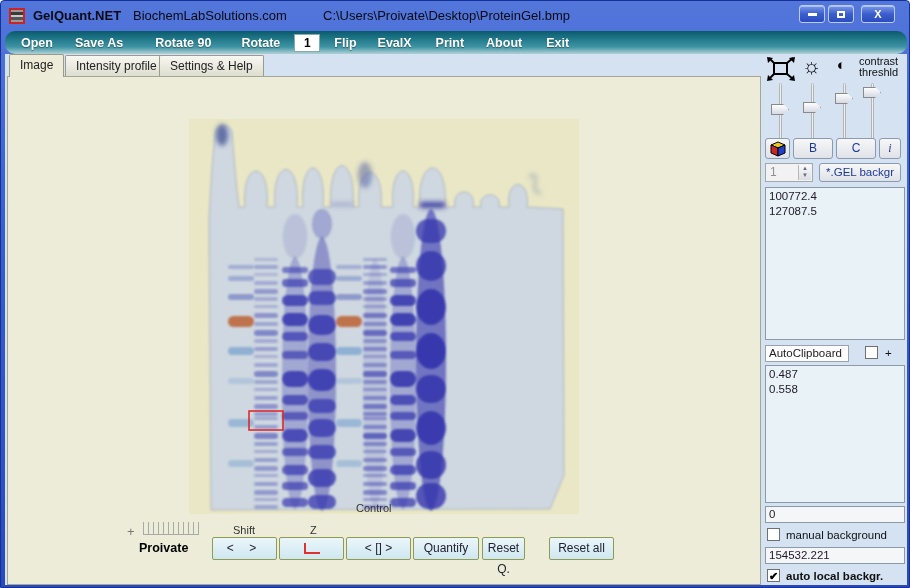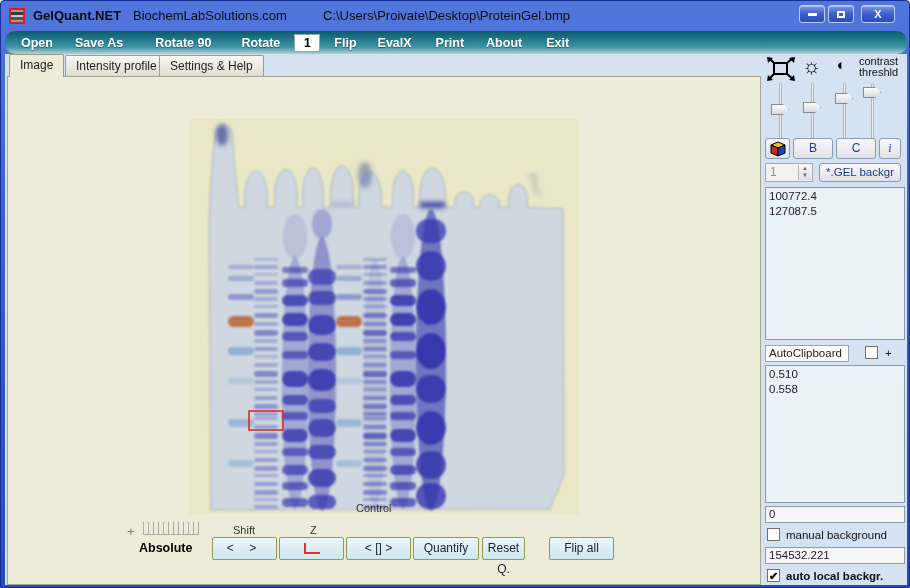--- a/index.html
+++ b/index.html
@@ -301,30 +301,30 @@
           <rect x="227" y="256" width="30" height="28" rx="14" fill="#3434ac" fill-opacity="0.85"></rect>
           <rect x="227" y="292" width="30" height="34" rx="17" fill="#3434ac" fill-opacity="0.87"></rect>
           <rect x="227" y="332" width="30" height="28" rx="14" fill="#3434ac" fill-opacity="0.82"></rect>
           <rect x="227" y="364" width="30" height="26" rx="13" fill="#3434ac" fill-opacity="0.8"></rect>
         </g>
         <rect x="60" y="292" width="34" height="19" fill="none" stroke="#e02020" stroke-width="1.5"></rect>
       </svg>
 
     <span class="small-label" id="plus-sign">+</span>
     <div id="ruler-icon"></div>
-    <span class="small-label" id="absolute-label">Absolute</span>
+    <span class="small-label" id="absolute-label">Proivate</span>
     <span class="small-label" id="shift-label">Shift</span>
     <span class="small-label" id="z-label">Z</span>
     <span class="small-label" id="control-label">Control</span>
     <div class="gelbtn" id="btn-shift">&lt;  &gt;</div>
     <div class="gelbtn" id="btn-z"><span id="z-glyph"></span></div>
     <div class="gelbtn" id="btn-control">&lt; [] &gt;</div>
     <div class="gelbtn" id="btn-quantify">Quantify</div>
     <div class="gelbtn" id="btn-resetq">Reset Q.</div>
-    <div class="gelbtn" id="btn-resetall">Flip all</div>
+    <div class="gelbtn" id="btn-resetall">Reset all</div>
 
     <div id="rightpanel">
       <svg class="rp-icon" style="left:4px;top:3px" width="28" height="24" viewBox="0 0 28 24">
         <rect x="7" y="6" width="13" height="11" fill="none" stroke="#000" stroke-width="2"></rect>
         <g stroke="#000" stroke-width="2">
           <line x1="2" y1="1" x2="7" y2="6"></line>
             <line x1="26" y1="1" x2="20" y2="6"></line>
           <line x1="2" y1="22" x2="7" y2="17"></line>
             <line x1="26" y1="22" x2="20" y2="17"></line>
         </g>
@@ -375,21 +375,21 @@
       </div>
       <div class="rp-btn" style="left:56px;top:109px;width:82px;height:19px;line-height:17px;font-size:11.5px">*.GEL backgr</div>
 
       <div class="rp-textarea" style="top:133px;height:153px">100772.4
 127087.5</div>
 
       <div id="autoclip-box">AutoClipboard</div>
       <div class="chk" style="left:102px;top:292px"></div>
       <span class="chk-label" style="left:122px;top:293px">+</span>
 
-      <div class="rp-textarea" style="top:311px;height:138px">0.510
+      <div class="rp-textarea" style="top:311px;height:138px">0.487
 0.558</div>
 
       <div class="rp-input" style="top:452px">0</div>
       <div class="chk" style="left:4px;top:474px"></div>
       <span class="chk-label" style="left:23px;top:475px">manual background</span>
       <div class="rp-input" style="top:493px">154532.221</div>
       <div class="chk" style="left:4px;top:515px">✔</div>
       <span class="chk-label" style="left:23px;top:516px;font-weight:bold">auto local backgr.</span>
     </div>
   </div>

